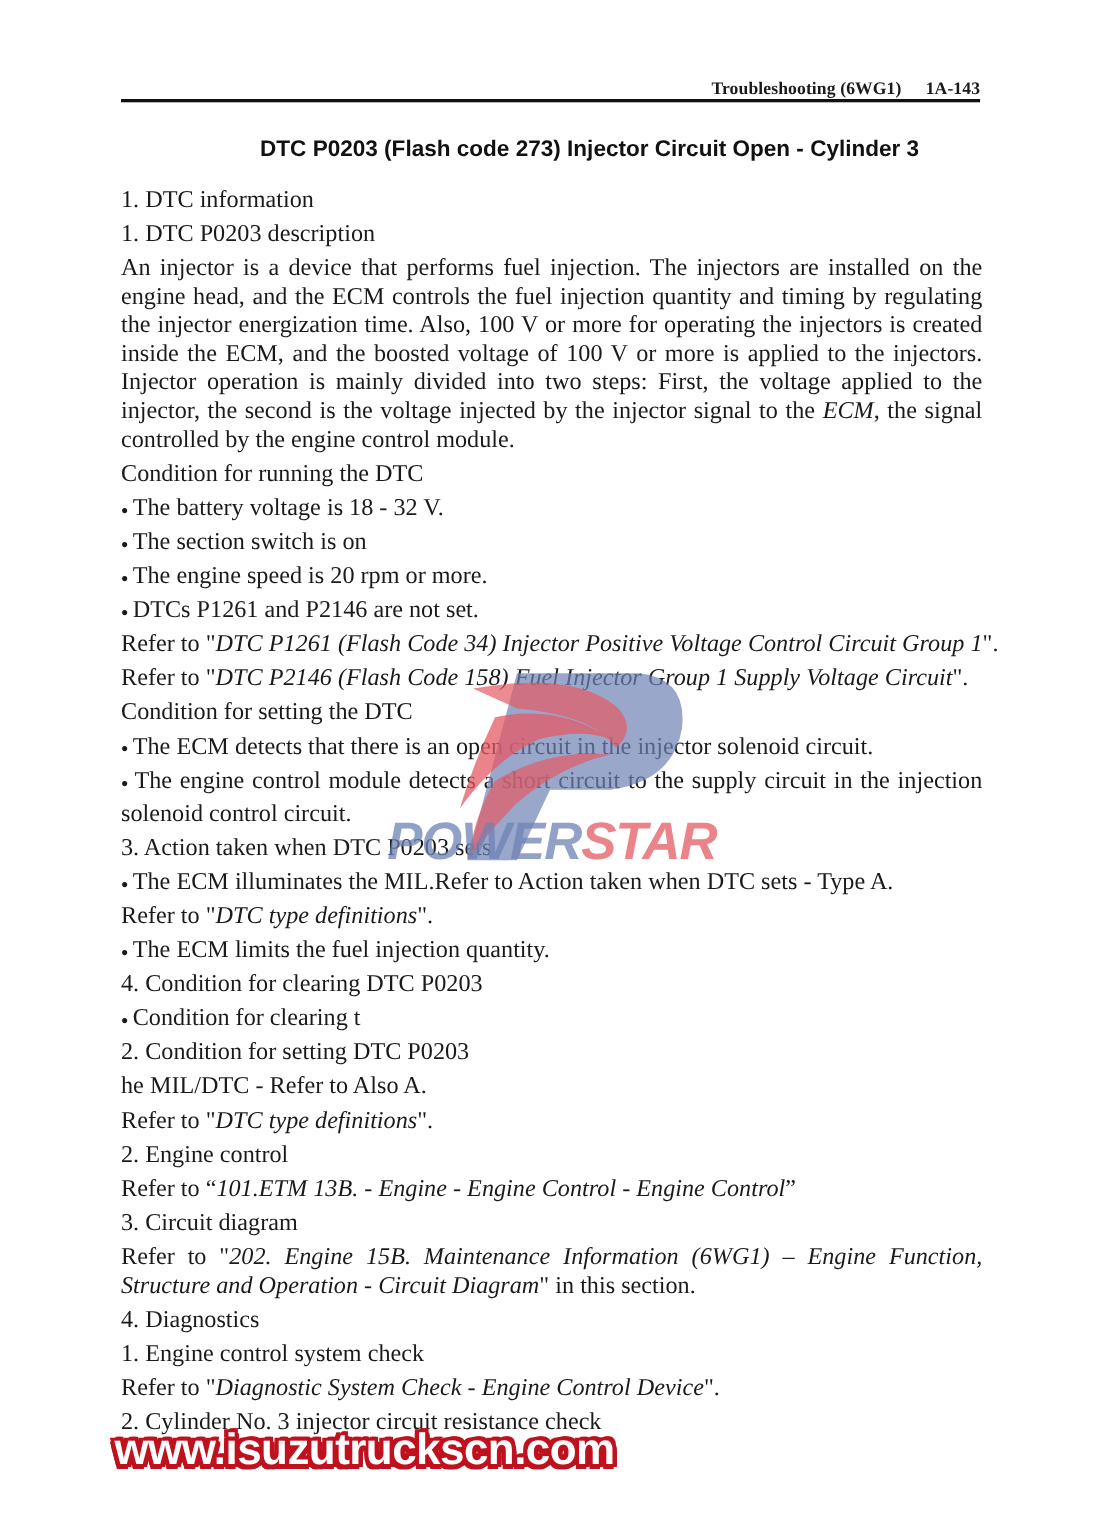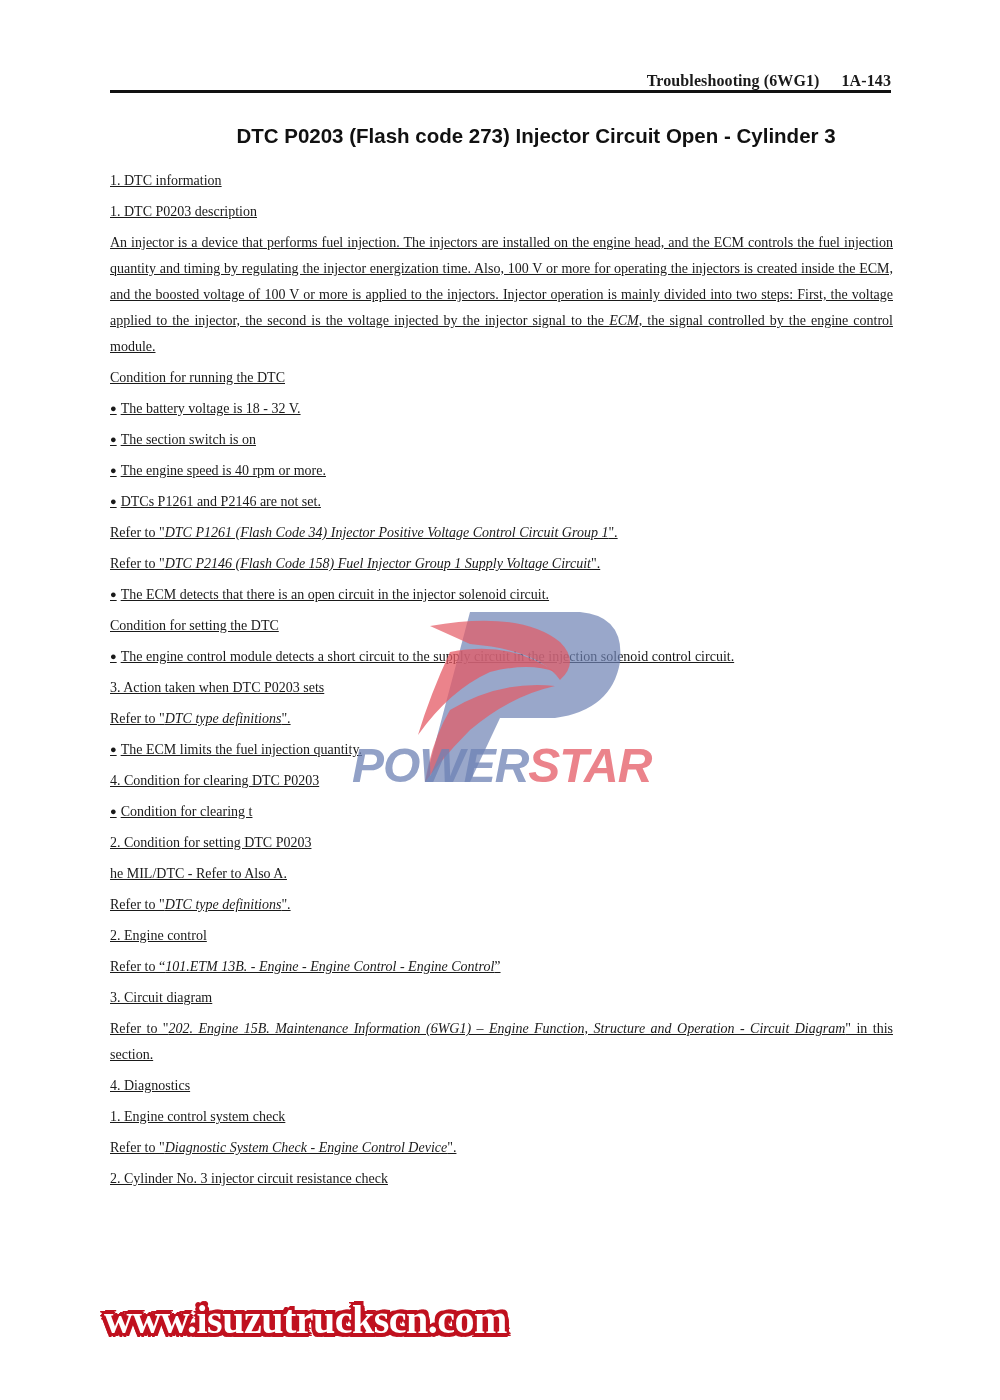--- a/index.html
+++ b/index.html
@@ -1,31 +1,31 @@
 <!DOCTYPE html>
 <html><head>
 <meta charset="utf-8">
 <style>
   html, body { margin: 0; padding: 0; background: #ffffff; }
   body { width: 1000px; height: 1400px; position: relative; overflow: hidden; font-family: "Liberation Serif", serif; color: #1a1a1a; }
   .header { position: absolute; left: 110px; top: 70px; width: 781px; height: 20px; border-bottom: 3px solid #111; }
   .header-text { position: absolute; right: 0; top: 2px; font-family: "Liberation Serif", serif; font-weight: bold; font-size: 16px; letter-spacing: 0.1px; white-space: pre; }
   .header-text span { margin-left: 22px; }
   .title { position: absolute; left: 0; width: 1000px; top: 124px; text-align: center; font-family: "Liberation Sans", sans-serif; font-weight: bold; font-size: 20.5px; color: #111; padding-left: 36px; }
-  .body { position: absolute; left: 110px; top: 168px; width: 783px; font-size: 14px; line-height: 26px; text-decoration: underline; }
+  .body { position: absolute; left: 110px; top: 168px; width: 783px; font-size: 22px; line-height: 26px; }
   .line { height: 31px; line-height: 26px; white-space: nowrap; position: relative; }
   .para { text-align: justify; text-align-last: left; margin-bottom: 5px; line-height: 26px; }
   .para2 { margin-bottom: 5px; line-height: 26px; text-align: justify; }
   .bullet::before { content: "\25CF"; font-size: 11px; margin-right: 4px; position: relative; top: -1px; }
   i { font-style: italic; }
   .watermark { position: absolute; left: 350px; top: 600px; width: 310px; height: 190px; pointer-events: none; }
   .wm-text { position: absolute; left: 352px; top: 738px; font-family: "Liberation Sans", sans-serif; font-weight: bold; font-style: italic; font-size: 48px; letter-spacing: -1px; }
   .wm-text .a { color: rgba(110,130,180,0.75); margin-top: 39px; }
   .wm-text .b { color: rgba(228,90,100,0.75); }
-  .url { position: absolute; left: 104px; top: 1296px; font-family: Liberation Serif, serif; font-weight: bold; font-size: 40px; color: #ffffff; letter-spacing: -0.5px;
+  .url { position: absolute; left: 104px; top: 1296px; font-family: Liberation Sans, sans-serif; font-weight: bold; font-size: 40px; color: #ffffff; letter-spacing: -0.5px;
          -webkit-text-stroke: 0; text-shadow:
          3px 0 0 #c0111f, -3px 0 0 #c0111f, 0 3px 0 #c0111f, 0 -3px 0 #c0111f,
          2px 2px 0 #c0111f, -2px -2px 0 #c0111f, 2px -2px 0 #c0111f, -2px 2px 0 #c0111f,
          4px 1px 0 #c0111f, -4px 1px 0 #c0111f, 1px 4px 0 #c0111f, 1px -4px 0 #c0111f,
          4px 3px 0 #c0111f, -4px -3px 0 #c0111f, 3px -4px 0 #c0111f, -3px 4px 0 #c0111f; }
 </style>
 </head>
 <body>
 
 <div class="header">
@@ -35,30 +35,31 @@
 <div class="title">DTC P0203 (Flash code 273) Injector Circuit Open - Cylinder 3</div>
 
 <div class="body">
   <div class="line">1. DTC information</div>
   <div class="line">1. DTC P0203 description</div>
   <div class="para"><span>An injector is a device that performs fuel injection. The injectors are installed on the engine head, and the ECM controls the fuel injection quantity and timing by regulating the injector energization time. Also, 100 V or more for operating the injectors is created inside the ECM, and the boosted voltage of 100 V or more is applied to the injectors. Injector operation is mainly divided into two steps: First, the voltage applied to the injector, the second is the voltage injected by the injector signal to the </span><i>ECM</i><span>, the signal controlled by the engine control module.</span></div>
 
   <div class="line">Condition for running the DTC</div>
   <div class="line bullet">The battery voltage is 18 - 32 V.</div>
   <div class="line bullet">The section switch is on</div>
-  <div class="line bullet">The engine speed is 40 rpm or more.</div>
+  <div class="line bullet">The engine speed is 20 rpm or more.</div>
   <div class="line bullet">DTCs P1261 and P2146 are not set.</div>
   <div class="line"><span>Refer to "</span><i>DTC P1261 (Flash Code 34) Injector Positive Voltage Control Circuit Group 1</i><span>".</span></div>
   <div class="line"><span>Refer to "</span><i>DTC P2146 (Flash Code 158) Fuel Injector Group 1 Supply Voltage Circuit</i><span>".</span></div>
 
+  <div class="line">Condition for setting the DTC</div>
   <div class="line bullet">The ECM detects that there is an open circuit in the injector solenoid circuit.</div>
-  <div class="line">Condition for setting the DTC</div>
   <div class="para2 bullet" style="white-space: normal;">The engine control module detects a short circuit to the supply circuit in the injection solenoid control circuit.</div>
 
   <div class="line">3. Action taken when DTC P0203 sets</div>
+  <div class="line bullet">The ECM illuminates the MIL.Refer to Action taken when DTC sets - Type A.</div>
   <div class="line"><span>Refer to "</span><i>DTC type definitions</i><span>".</span></div>
   <div class="line bullet">The ECM limits the fuel injection quantity.</div>
 
   <div class="line">4. Condition for clearing DTC P0203</div>
   <div class="line bullet">Condition for clearing t</div>
   <div class="line">2. Condition for setting DTC P0203</div>
   <div class="line">he MIL/DTC - Refer to Also A.</div>
   <div class="line"><span>Refer to "</span><i>DTC type definitions</i><span>".</span></div>
 
   <div class="line">2. Engine control</div>

